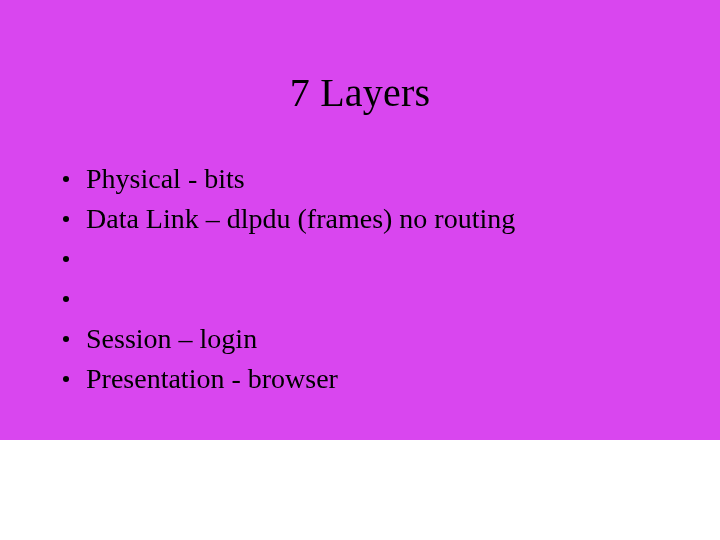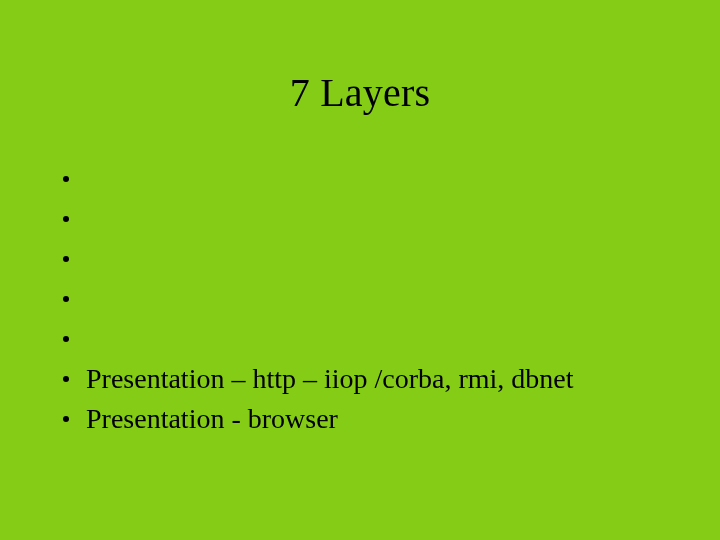--- a/index.html
+++ b/index.html
@@ -12,22 +12,22 @@
     width: 720px;
     height: 540px;
     overflow: hidden;
     font-family: "Liberation Serif", "DejaVu Serif", serif;
     color: #000000;
     -webkit-font-smoothing: none;
   }
   .slide {
     position: relative;
     width: 720px;
-    height: 540px;
-    background: #84cc16;
+    height: 440px;
+    background: #d946ef;
     box-sizing: border-box;
   }
   .slide-title {
     position: absolute;
     left: 0;
     top: 71px;
     width: 720px;
     text-align: center;
     font-size: 40px;
     line-height: 44px;
@@ -74,42 +74,41 @@
 <body>
 
 <div class="slide">
 
   <h1 class="slide-title">7 Layers</h1>
 
   <ul class="body-list">
 
     <li class="bullet-row">
       <span class="bullet-marker"></span>
+      <span class="bullet-text">Physical - bits</span>
+    </li>
+
+    <li class="bullet-row">
+      <span class="bullet-marker"></span>
+      <span class="bullet-text">Data Link – dlpdu (frames) no routing</span>
     </li>
 
     <li class="bullet-row">
       <span class="bullet-marker"></span>
     </li>
 
     <li class="bullet-row">
       <span class="bullet-marker"></span>
     </li>
 
     <li class="bullet-row">
       <span class="bullet-marker"></span>
+      <span class="bullet-text">Session – login</span>
     </li>
 
-    <li class="bullet-row">
-      <span class="bullet-marker"></span>
-    </li>
-
-    <li class="bullet-row">
-      <span class="bullet-marker"></span>
-      <span class="bullet-text">Presentation – http – iiop /corba, rmi, dbnet</span>
-    </li>
 
     <li class="bullet-row">
       <span class="bullet-marker"></span>
       <span class="bullet-text">Presentation - browser</span>
     </li>
 
   </ul>
 
 </div>
 

